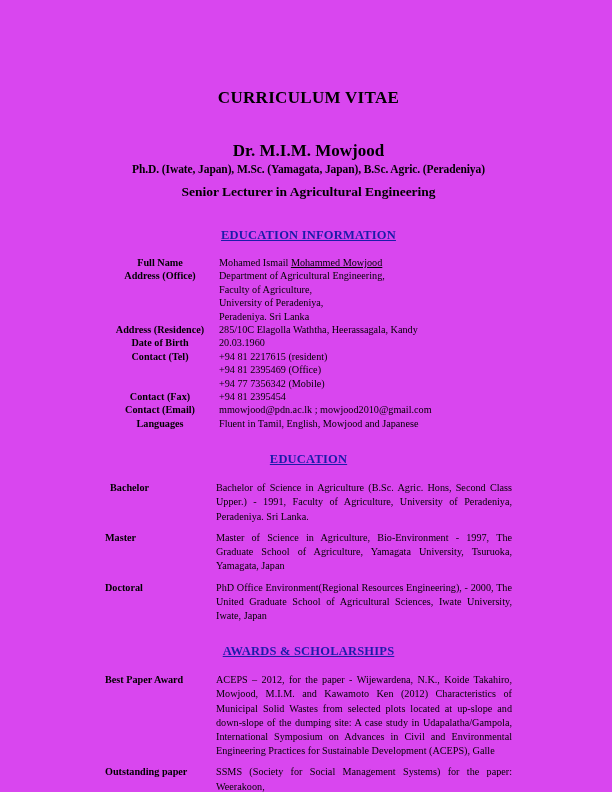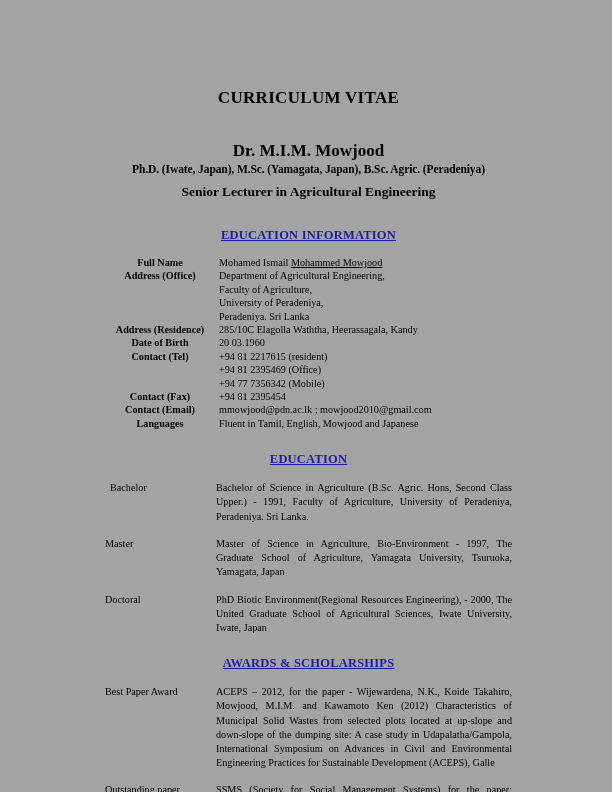--- a/index.html
+++ b/index.html
@@ -9,21 +9,21 @@
     background: #ffffff;
   }
   body {
     font-family: "Liberation Serif", "DejaVu Serif", serif;
     color: #000000;
   }
   .page {
     position: relative;
     width: 612px;
     height: 792px;
-    background: #a3a3a3;
+    background: #d946ef;
     overflow: hidden;
     box-sizing: border-box;
   }
   .content {
     position: absolute;
     left: 105px;
     top: 0;
     width: 407px;
   }
 
@@ -95,26 +95,26 @@
     width: 296px;
   }
   .info-value .sub {
     display: block;
   }
   .u { text-decoration: underline; }
 
   
   .entry {
     display: flex;
-    margin-top: 13px;
+    margin-top: 7px;
   }
   .entry-label {
     width: 111px;
     flex: 0 0 111px;
-    font-weight: normal;
+    font-weight: bold;
     font-size: 10.2px;
     line-height: 14.2px;
     padding-right: 4px;
     box-sizing: border-box;
   }
   .entry-label.indent { padding-left: 5px; }
   .entry-body {
     flex: 1 1 auto;
     font-size: 10.2px;
     line-height: 14.2px;
@@ -200,21 +200,21 @@
       <div class="entry first">
         <div class="entry-label indent">Bachelor</div>
         <div class="entry-body">Bachelor of Science in Agriculture (B.Sc. Agric. Hons, Second Class Upper.)  - 1991, Faculty of Agriculture, University of Peradeniya, Peradeniya. Sri Lanka.</div>
       </div>
       <div class="entry">
         <div class="entry-label">Master</div>
         <div class="entry-body">Master of Science in Agriculture, Bio-Environment - 1997, The Graduate School of Agriculture, Yamagata University, Tsuruoka, Yamagata, Japan</div>
       </div>
       <div class="entry">
         <div class="entry-label">Doctoral</div>
-        <div class="entry-body">PhD Biotic Environment(Regional Resources Engineering), - 2000, The United Graduate School of Agricultural Sciences, Iwate University, Iwate, Japan</div>
+        <div class="entry-body">PhD Office Environment(Regional Resources Engineering), - 2000, The United Graduate School of Agricultural Sciences, Iwate University, Iwate, Japan</div>
       </div>
     </div>
 
     <div class="section-heading sec-awards">AWARDS &amp; SCHOLARSHIPS</div>
 
     <div>
       <div class="entry first">
         <div class="entry-label">Best Paper Award</div>
         <div class="entry-body">ACEPS – 2012,  for the paper - Wijewardena, N.K., Koide Takahiro, Mowjood, M.I.M. and Kawamoto Ken (2012) Characteristics of Municipal Solid Wastes from selected plots located at up-slope and down-slope of the dumping site: A case study in Udapalatha/Gampola, International Symposium on Advances in Civil and Environmental Engineering Practices for Sustainable Development (ACEPS), Galle</div>
       </div>

